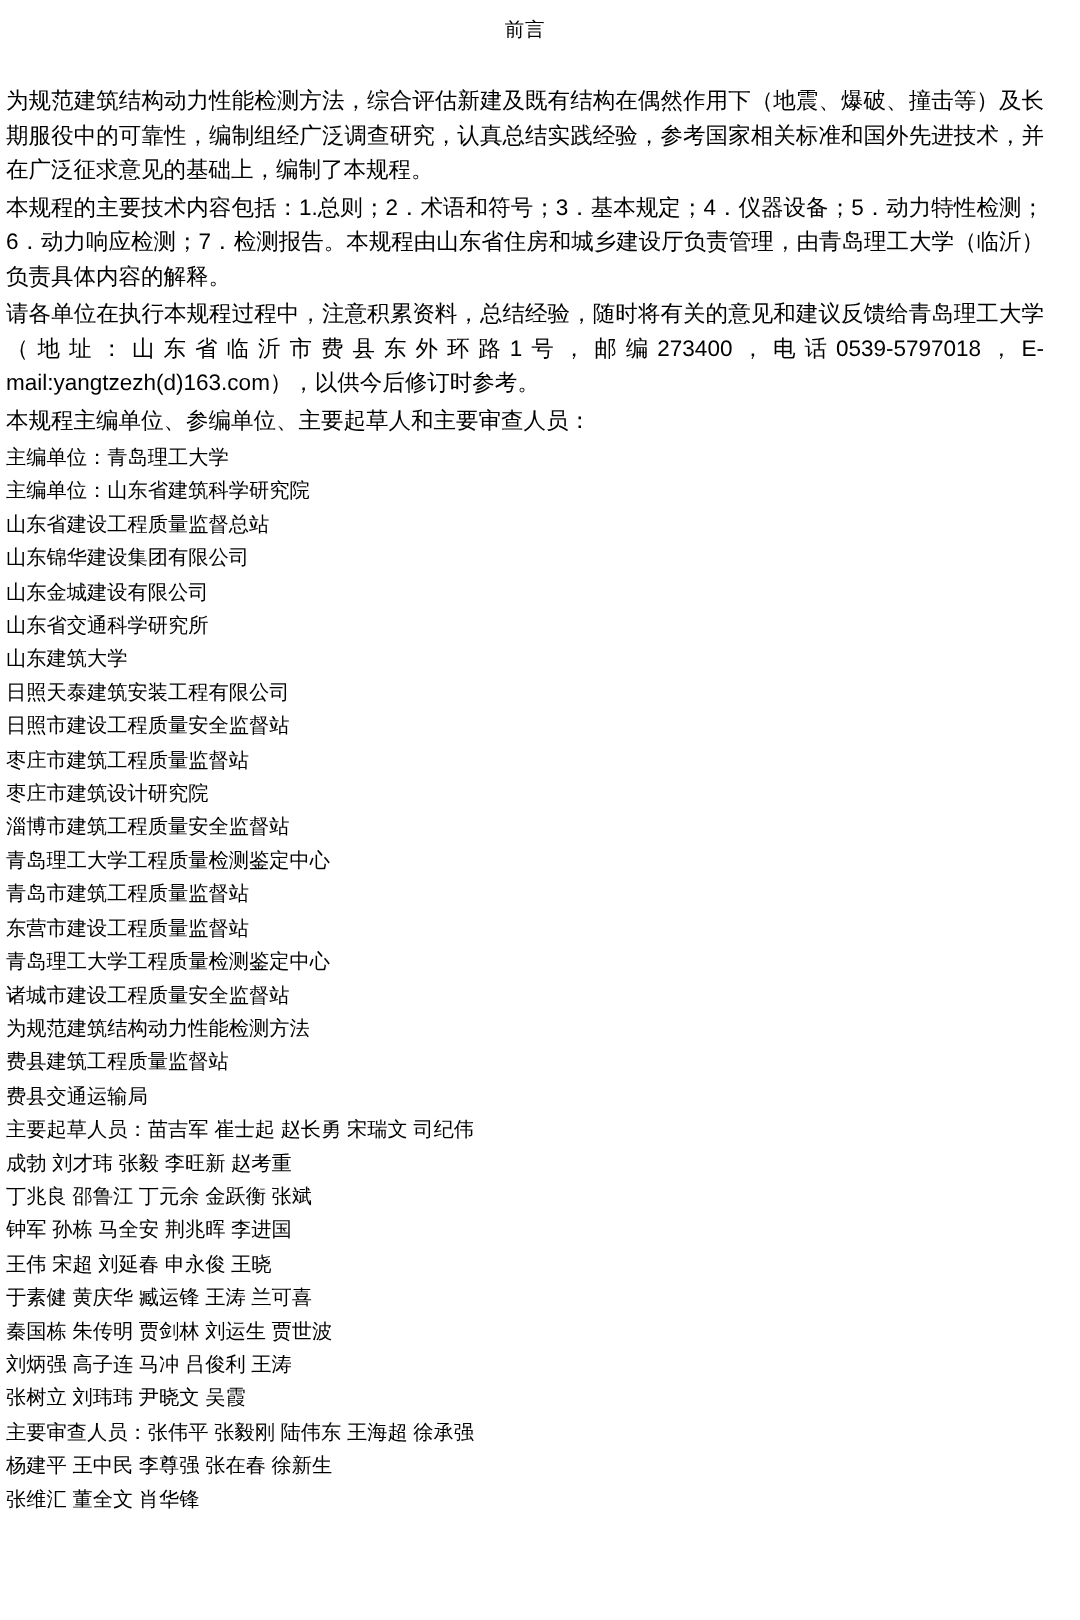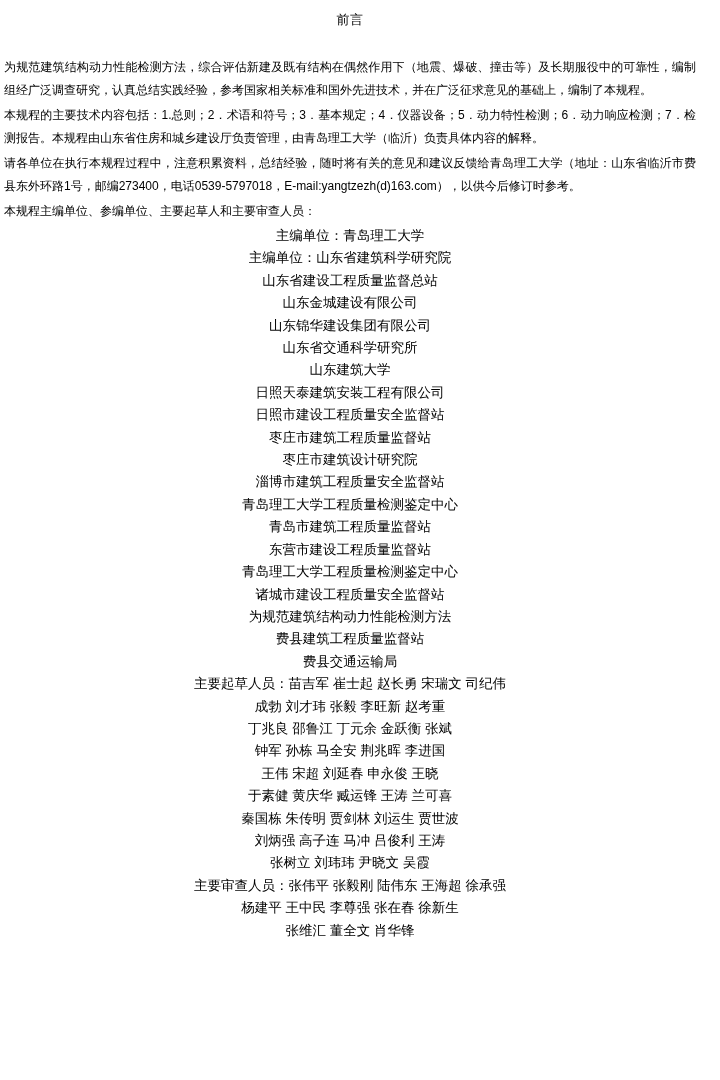--- a/index.html
+++ b/index.html
@@ -23,54 +23,53 @@
     overflow: hidden;
   }
   .doc-title {
     text-align: center;
     font-size: 13px;
     line-height: 20px;
     margin: 0 0 26px 0;
     letter-spacing: 0.5px;
   }
   .para {
-    font-size: 12px;
+    font-size: 15px;
     line-height: 23px;
     margin: 0 0 2px 0;
     text-align: justify;
     text-justify: inter-ideograph;
   }
   .line {
     font-size: 13.5px;
     line-height: 22.4px;
     margin: 0;
     white-space: pre-wrap;
-    text-align: center;
   }
 </style>
 </head>
 <body>
 
 <div class="page">
 
   <div class="doc-title">前言</div>
 
   <div>
     <p class="para">为规范建筑结构动力性能检测方法，综合评估新建及既有结构在偶然作用下（地震、爆破、撞击等）及长期服役中的可靠性，编制组经广泛调查研究，认真总结实践经验，参考国家相关标准和国外先进技术，并在广泛征求意见的基础上，编制了本规程。</p>
     <p class="para">本规程的主要技术内容包括：1.总则；2．术语和符号；3．基本规定；4．仪器设备；5．动力特性检测；6．动力响应检测；7．检测报告。本规程由山东省住房和城乡建设厅负责管理，由青岛理工大学（临沂）负责具体内容的解释。</p>
     <p class="para">请各单位在执行本规程过程中，注意积累资料，总结经验，随时将有关的意见和建议反馈给青岛理工大学（地址：山东省临沂市费县东外环路1号，邮编273400，电话0539-5797018，E-mail:yangtzezh(d)163.com），以供今后修订时参考。</p>
     <p class="para">本规程主编单位、参编单位、主要起草人和主要审查人员：</p>
   </div>
 
   <div>
     <div class="line">主编单位：青岛理工大学</div>
     <div class="line">主编单位：山东省建筑科学研究院</div>
     <div class="line">山东省建设工程质量监督总站</div>
+    <div class="line">山东锦华建设集团有限公司</div>
     <div class="line">山东金城建设有限公司</div>
-    <div class="line">山东锦华建设集团有限公司</div>
     <div class="line">山东省交通科学研究所</div>
     <div class="line">山东建筑大学</div>
     <div class="line">日照天泰建筑安装工程有限公司</div>
     <div class="line">日照市建设工程质量安全监督站</div>
     <div class="line">枣庄市建筑工程质量监督站</div>
     <div class="line">枣庄市建筑设计研究院</div>
     <div class="line">淄博市建筑工程质量安全监督站</div>
     <div class="line">青岛理工大学工程质量检测鉴定中心</div>
     <div class="line">青岛市建筑工程质量监督站</div>
     <div class="line">东营市建设工程质量监督站</div>

